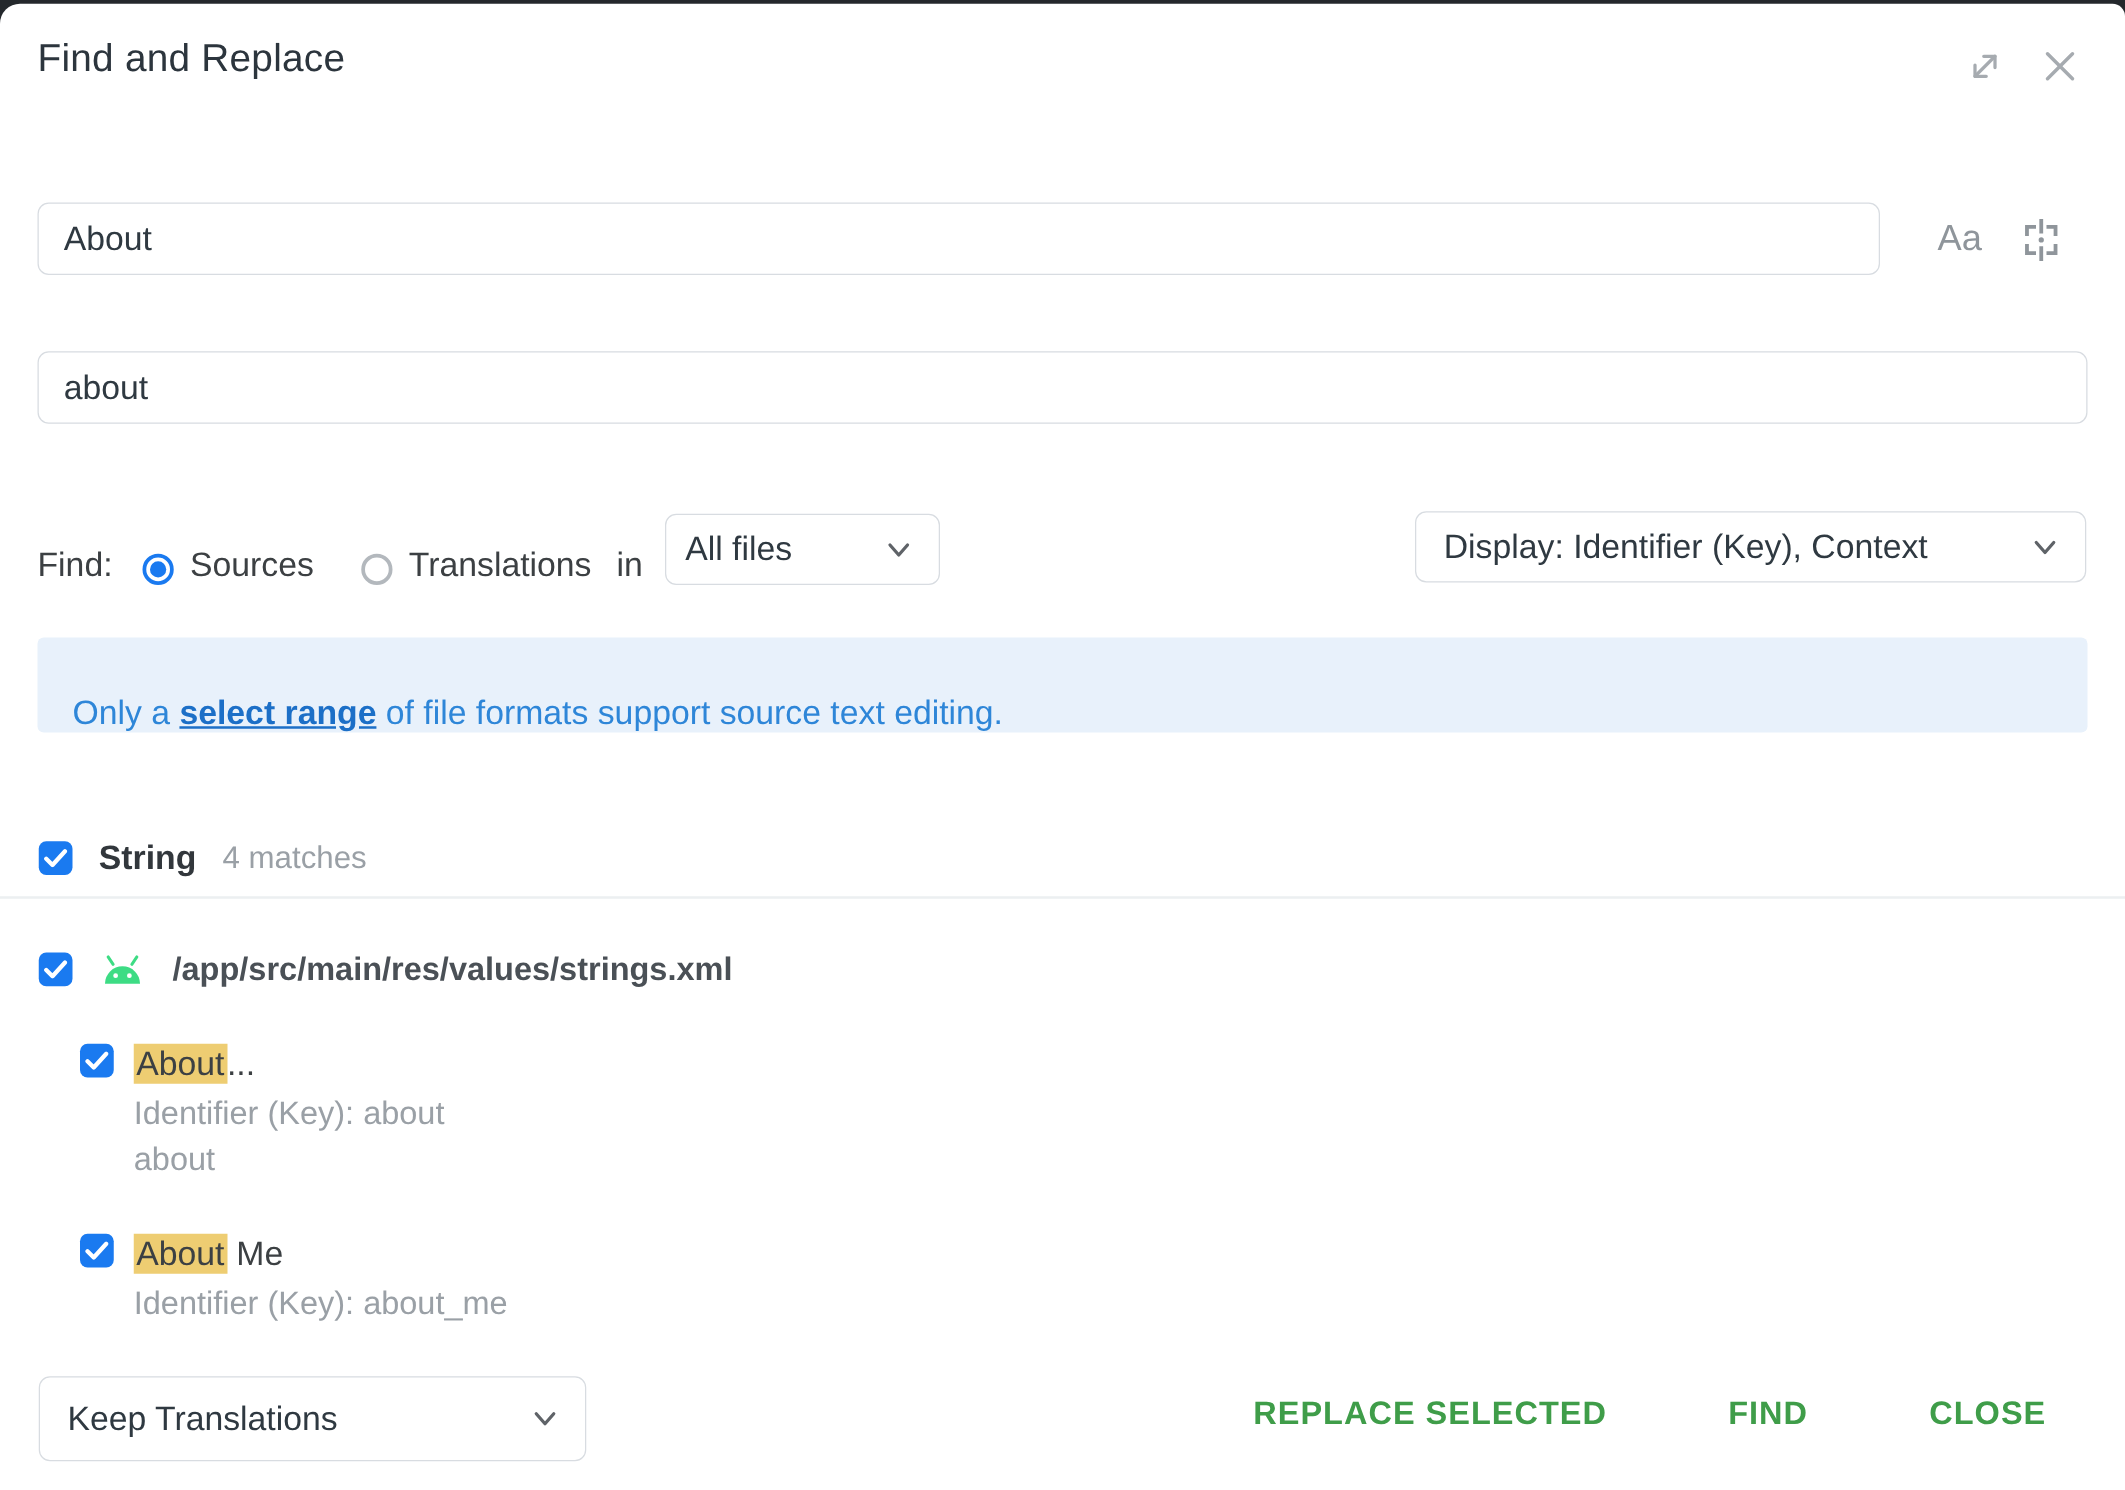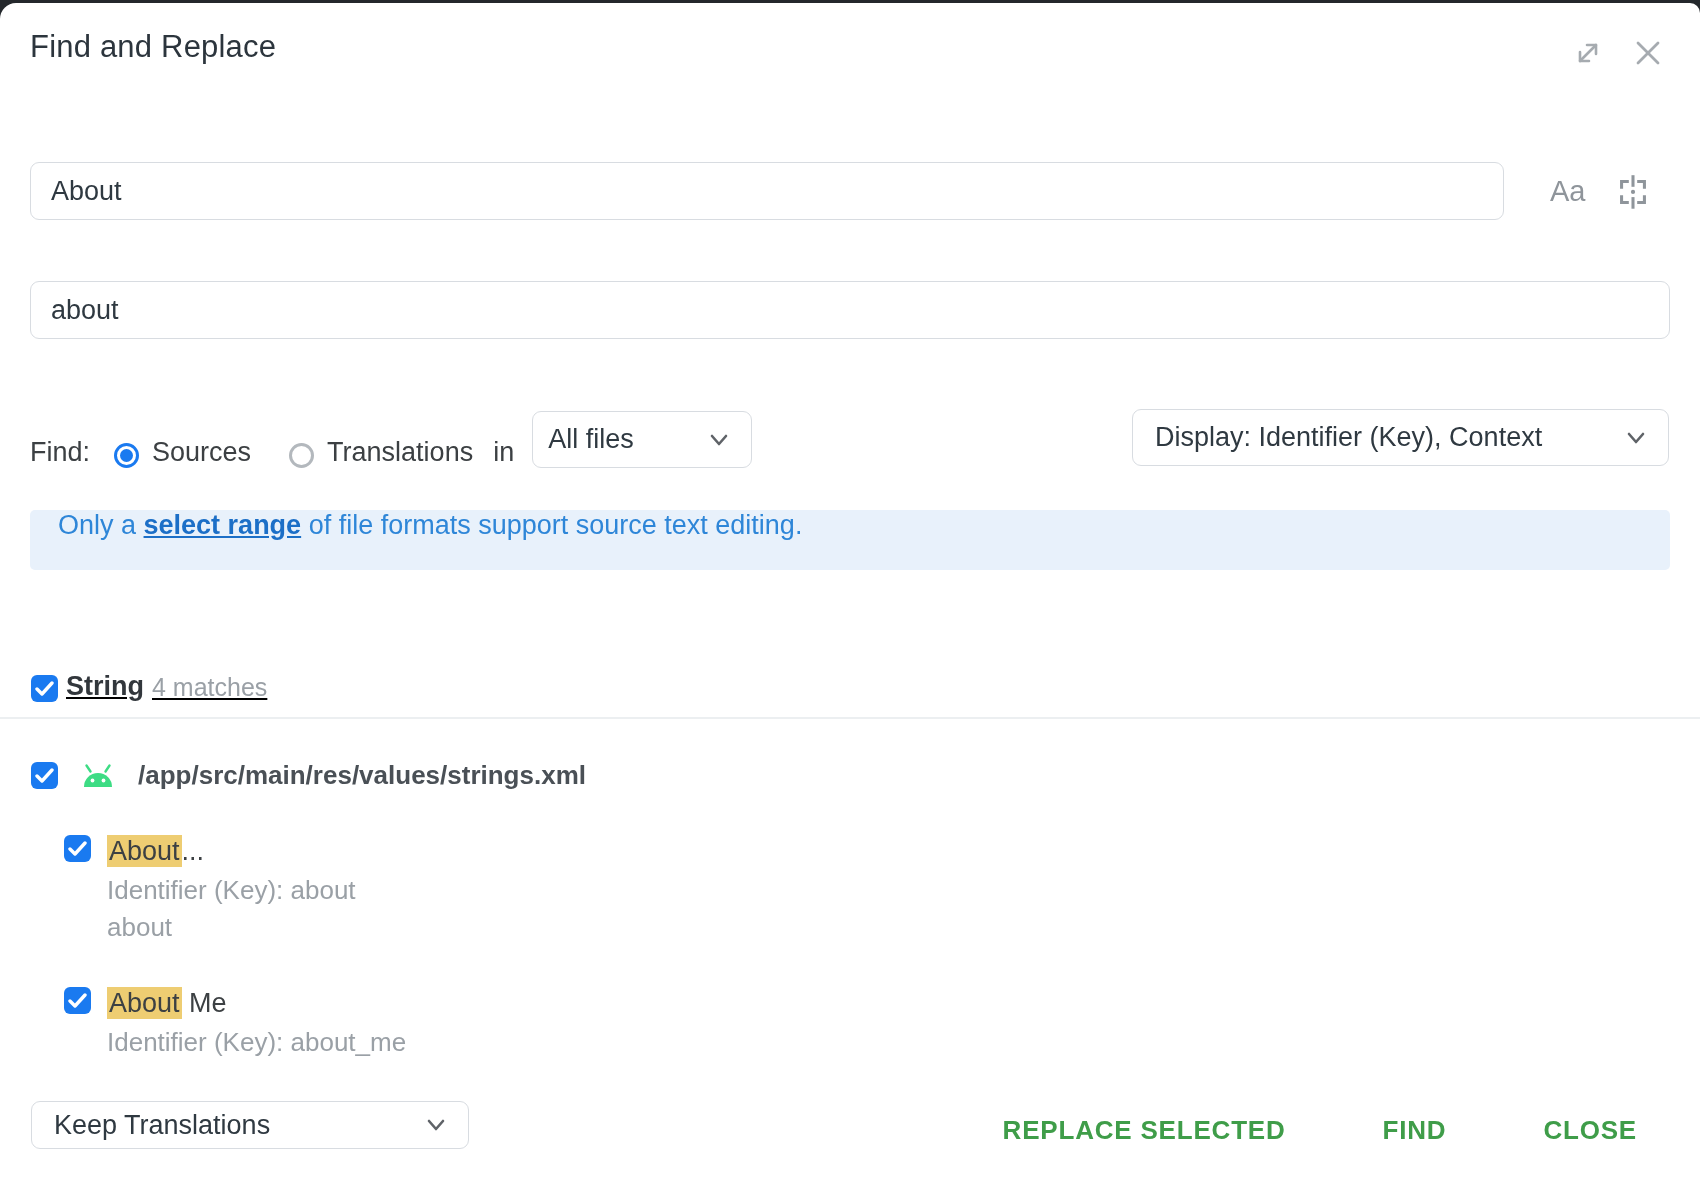--- a/index.html
+++ b/index.html
@@ -43,44 +43,44 @@
   .radio.off{border:3px solid #b3b8bd;}
   .select{
     box-sizing:border-box;height:57px;border:1px solid #d8dce1;border-radius:9px;
     display:flex;align-items:center;justify-content:space-between;
     font-size:27px;color:#2f3941;padding:0 22px;cursor:pointer;background:#fff;
   }
   .scope-select{margin-left:18px;width:220px;padding-left:15px;}
   .display-select{position:absolute;right:31px;top:406px;width:537px;}
   
   .banner{
-    position:absolute;left:30px;top:507px;width:1640px;height:60px;box-sizing:border-box;
-    background:#e8f1fb;border-radius:5px;display:flex;align-items:flex-start;
+    position:absolute;left:30px;top:507px;width:1640px;height:76px;box-sizing:border-box;
+    background:#e8f1fb;border-radius:5px;display:flex;align-items:flex-end;
     padding:0 28px;font-size:27px;color:#2e86d8;
   }
   .banner a{color:#1c6fc7;font-weight:700;text-decoration:underline;cursor:pointer;}
   
   .checkbox{
     width:27px;height:27px;border-radius:6px;background:#1a7af0;
     display:flex;align-items:center;justify-content:center;cursor:pointer;flex:0 0 auto;
   }
-  .group-row{position:absolute;left:31px;top:668px;display:flex;align-items:flex-end;gap:8px;text-decoration:underline;}
+  .group-row{position:absolute;left:31px;top:668px;display:flex;align-items:center;gap:21px;}
   .group-label{font-size:27px;font-weight:700;color:#32373c;}
   .group-count{font-size:25px;color:#9aa0a6;}
   .divider{position:absolute;left:0;right:0;top:714px;height:2px;background:#eceff1;}
   .file-row{position:absolute;left:31px;top:757px;display:flex;align-items:center;gap:22px;}
   .file-path{font-size:26px;font-weight:700;color:#4a5056;}
   .result-row{position:absolute;left:64px;display:flex;align-items:flex-start;gap:16px;}
   .result-row .checkbox{margin-top:2px;}
   .r1{top:830px;} .r2{top:982px;}
   .result-line1{font-size:27px;color:#3c4043;line-height:36px;}
   .hl{background:#eecd72;padding:1px 2px;}
   .result-sub{font-size:26px;color:#9aa0a6;line-height:42px;}
   
-  .keep-select{position:absolute;left:31px;top:1098px;width:438px;height:48px;}
+  .keep-select{position:absolute;left:31px;top:1098px;width:438px;height:68px;}
   .footer-buttons{
     position:absolute;right:63px;top:1112px;display:flex;align-items:center;gap:84px;
   }
   .text-btn{
     font-size:26px;font-weight:700;letter-spacing:.8px;color:#3f9d49;
     background:none;border:none;cursor:pointer;font-family:inherit;padding:0;margin-left:13px;
   }
   .chev{flex:0 0 auto;}
 </style>
 </head>

